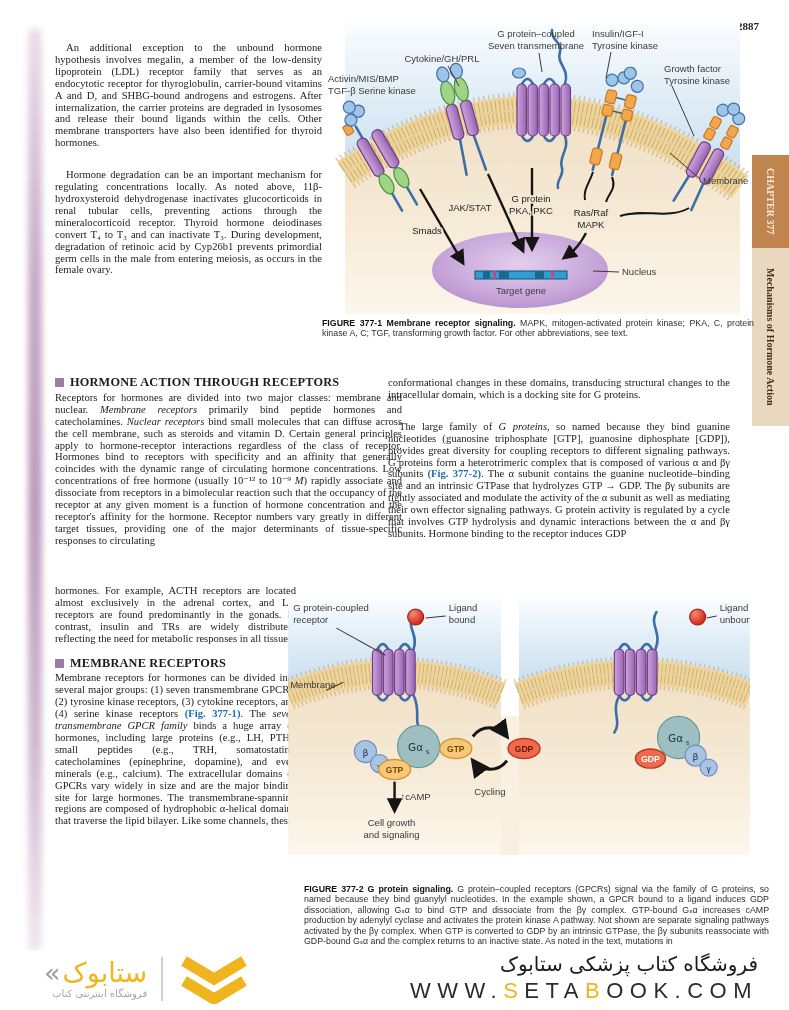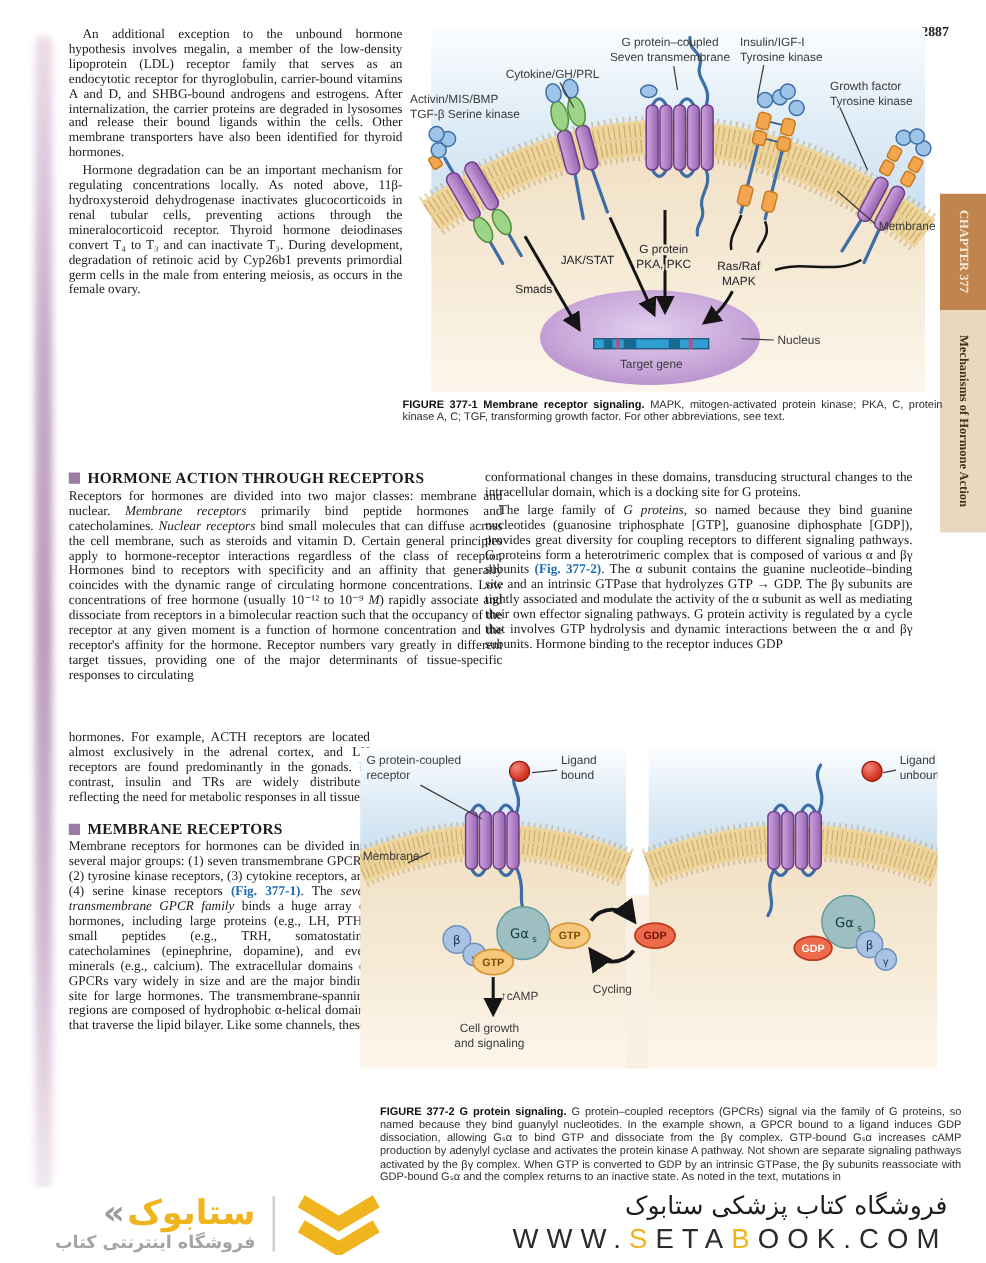--- a/index.html
+++ b/index.html
@@ -1,21 +1,21 @@
 <!DOCTYPE html>
 <html><head>
 <meta charset="utf-8">
 <style>
   html,body{margin:0;padding:0;background:#fff;}
   .page{position:relative;width:789px;height:1010px;background:#ffffff;overflow:hidden;
         font-family:"Liberation Serif","DejaVu Serif",serif;color:#1b1b1b;}
   .abs{position:absolute;}
   .body-text{font-size:10.6px;line-height:11.9px;text-align:justify;}
   .body-text p{margin:0 0 2px 0;}
-  .body-text p.ind{text-indent:11px;}
+  .body-text p.ind{text-indent:11px;margin-top:20px;}
   .chapref{color:#2a6db5;}
   .figref{color:#1e6cb0;font-weight:bold;}
   .ital{font-style:italic;}
   .sec-head{font-weight:bold;font-size:12.3px;letter-spacing:.2px;margin:0 0 3px 0;}
   .sq{display:inline-block;width:9px;height:9px;background:#9b7da4;margin-right:6px;vertical-align:-1px;}
   .pagenum{font-weight:bold;font-size:11px;color:#222;}
   
   .chapter-tab{left:752px;top:155px;width:37px;}
   .tab-dark{height:93px;background:#c0854f;display:flex;align-items:center;justify-content:center;}
   .tab-light{height:178px;background:#ead7bf;display:flex;align-items:center;justify-content:center;}
@@ -44,24 +44,24 @@
   .halo{stroke:#f4e9d6;stroke-width:3.5px;paint-order:stroke;fill:#222;}
   .thinline{stroke:#3a3a3a;stroke-width:1;fill:none;}
   .arrow{stroke:#151515;stroke-width:2.4;fill:none;}
   .cyc{stroke:#151515;stroke-width:3;fill:none;}
   .moltext{font-family:"Liberation Sans","DejaVu Sans",sans-serif;font-weight:bold;font-size:8.5px;text-anchor:middle;}
   .greek{font-family:"DejaVu Sans",sans-serif;font-size:9.5px;text-anchor:middle;fill:#18324a;}
   .fade-c{left:55px;top:926px;width:243px;height:22px;background:linear-gradient(rgba(255,255,255,0),#fff 80%);}
   
   .footer{left:0;top:950px;width:789px;height:60px;background:#fff;}
   .logo{position:absolute;left:44px;top:4px;display:flex;align-items:center;gap:14px;}
-  .logo-word{font-family:"DejaVu Sans",sans-serif;font-weight:bold;font-size:27px;line-height:28px;text-align:right;}
+  .logo-word{font-family:"DejaVu Sans",sans-serif;font-weight:normal;font-size:27px;line-height:28px;text-align:left;}
   .lw-gray{color:#9b9b9b;margin-right:2px;}
   .lw-yellow{color:#f0b41e;}
-  .logo-tagline{font-family:"DejaVu Sans",sans-serif;font-size:14px;color:#a5a5a5;text-align:right;margin-top:1px;font-weight:bold;}
+  .logo-tagline{font-family:"DejaVu Sans",sans-serif;font-size:10px;color:#a5a5a5;text-align:right;margin-top:1px;}
   .logo-divider{width:1.5px;height:44px;background:#d0d0d0;}
   .footer-right{position:absolute;left:380px;top:2px;width:378px;text-align:right;}
   .store-title{font-family:"DejaVu Sans",sans-serif;font-size:20px;color:#1c1c1c;direction:rtl;}
   .url{font-family:"Liberation Sans","DejaVu Sans",sans-serif;font-weight:normal;font-size:22px;
        letter-spacing:6.5px;color:#2b2b2b;margin-top:2px;}
   .url .yel{color:#f0b41e;}
 </style>
 </head>
 <body>
 

